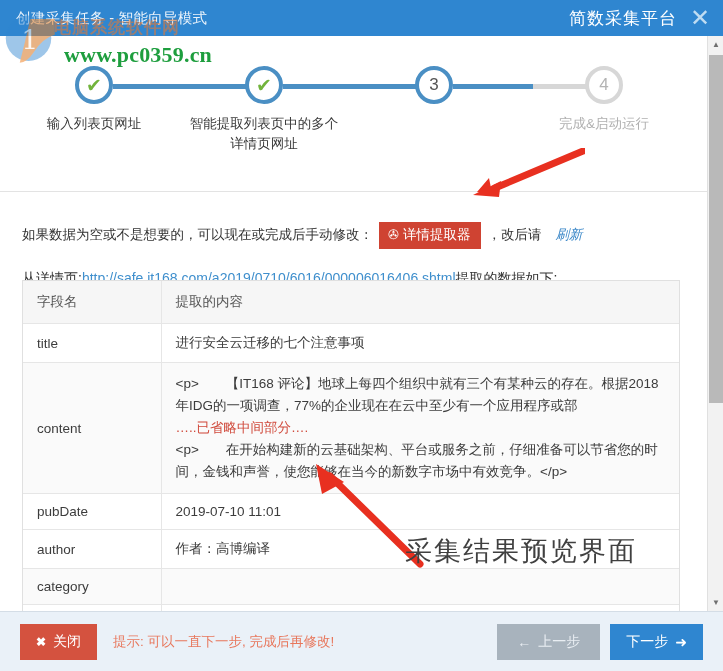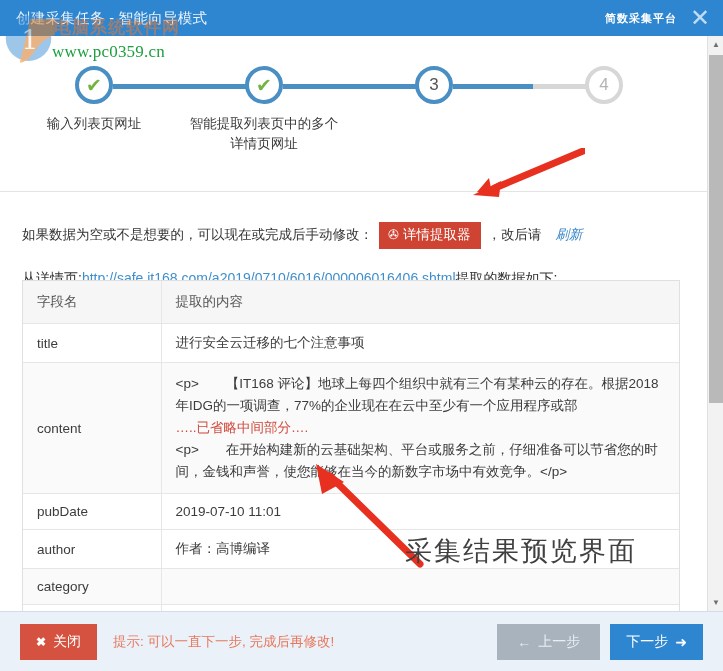--- a/index.html
+++ b/index.html
@@ -27,22 +27,22 @@
   .titlebar-text {
     margin-left: 16px;
     color: #eaf3fb;
     font-size: 14.5px;
     letter-spacing: 0.3px;
     white-space: nowrap;
   }
   .titlebar-spacer { flex: 1; }
   .titlebar-brand {
     color: #ffffff;
-    font-size: 11px;
-    font-weight: bold;
+    font-size: 17px;
+    font-weight: normal;
     letter-spacing: 1px;
     white-space: nowrap;
   }
   .titlebar-close {
     width: 46px; height: 36px;
     display: flex; align-items: center; justify-content: center;
     color: #bfdcf2;
     font-size: 24px; font-weight: bold;
     line-height: 1;
     cursor: pointer;
@@ -55,24 +55,24 @@
     width: 235px; height: 66px;
     z-index: 7;
     pointer-events: none;
   }
   .wm-logo {
     position: absolute; left: 2px; top: 10px;
     width: 56px; height: 56px;
     opacity: 0.62;
   }
   .wm-text {
-    position: absolute; left: 50px; top: 40px;
+    position: absolute; left: 62px; top: 40px;
     font-family: "Liberation Serif", "DejaVu Serif", serif;
-    font-weight: normal;
-    font-size: 17px;
+    font-weight: bold;
+    font-size: 22px;
     color: #1e9e3e;
     letter-spacing: 0.2px;
     white-space: nowrap;
   }
   .wm-cn {
     position: absolute; left: 52px; top: 14px;
     font-size: 17px;
     font-weight: bold;
     color: rgba(240,120,40,0.55);
     letter-spacing: 1px;
@@ -321,20 +321,21 @@
       </div>
       <div class="step-circle active" style="left:415px; top:20px;">
         <span>3</span>
       </div>
       <div class="step-circle todo" style="left:585px; top:20px;">
         <span>4</span>
       </div>
 
       <div class="step-label" style="left:14px; width:160px;">输入列表页网址</div>
       <div class="step-label" style="left:184px; width:160px;">智能提取列表页中的多个详情页网址</div>
+      <div class="step-label muted" style="left:524px; width:160px;">完成&amp;启动运行</div>
     </div>
 
     <div class="hr-soft"></div>
 
     <div class="info-block">
       <div class="info-line1">
         <span>如果数据为空或不是想要的，可以现在或完成后手动修改：</span>
         <button class="extractor-btn">
           <span class="ext-icon">✇</span>
           <span>详情提取器</span>

